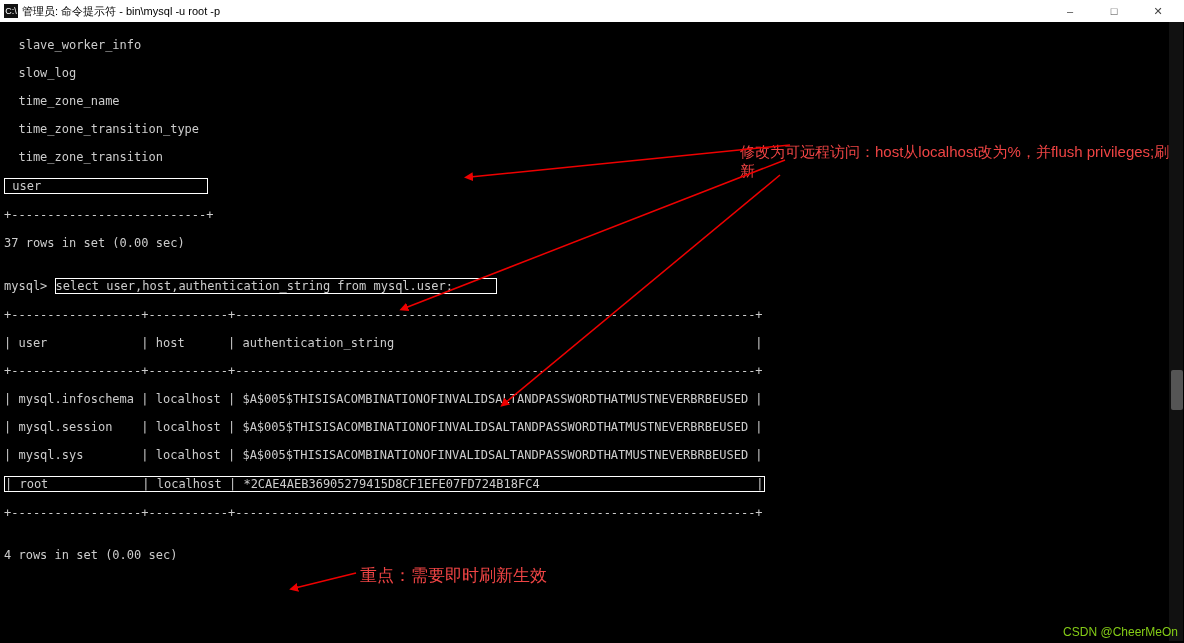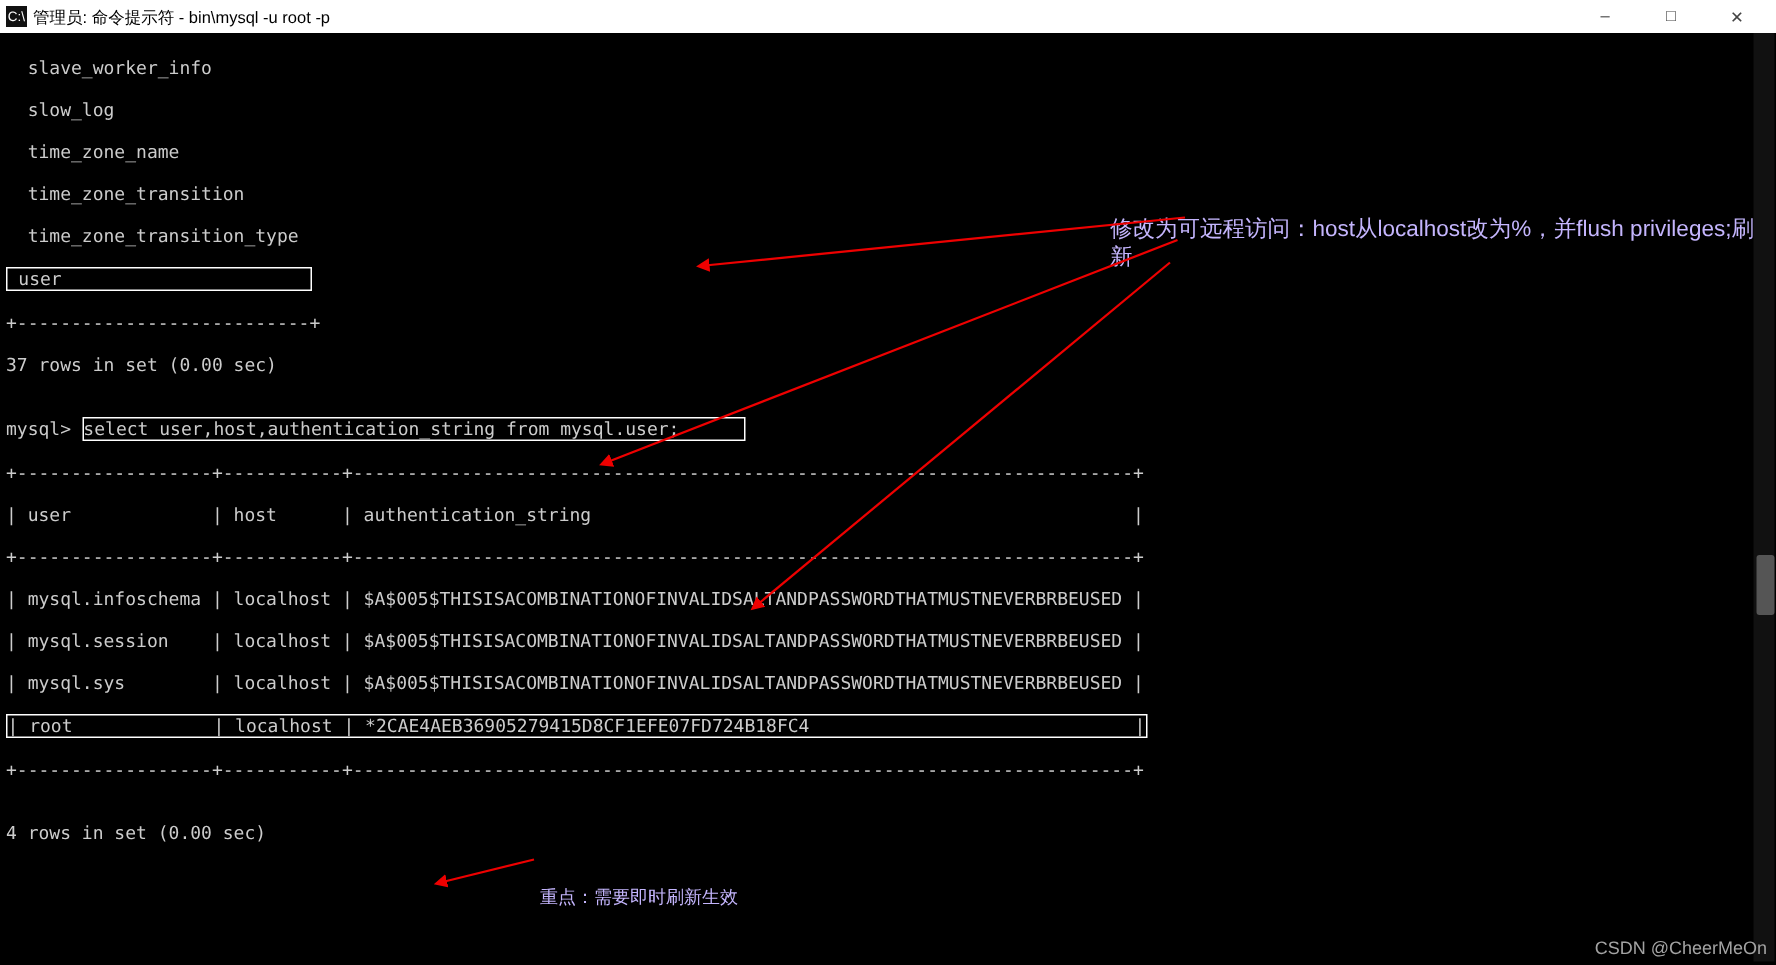--- a/index.html
+++ b/index.html
@@ -40,22 +40,22 @@
   display: flex; align-items: center; justify-content: center;
   color: #444;
 }
 .terminal {
   padding: 2px 4px;
   line-height: 14px;
   white-space: pre;
   position: relative;
 }
 .box-red { border: 1px solid #ffffff; display: inline-block; }
-.annot { position: absolute; color: #c4b5fd; font-family: "Microsoft YaHei", sans-serif; font-size: 15px; }
-.watermark { position: absolute; right: 6px; bottom: 4px; color: #a3a3a3; font-family: Arial, sans-serif; font-size: 12px; }
+.annot { position: absolute; color: #ef4444; font-family: "Microsoft YaHei", sans-serif; font-size: 15px; }
+.watermark { position: absolute; right: 6px; bottom: 4px; color: #84cc16; font-family: Arial, sans-serif; font-size: 12px; }
 svg.arrow { position: absolute; pointer-events: none; }
 .scrollbar { position:absolute; right:1px; top:22px; width:14px; height:619px; background:#111; }
 .scrollthumb { position:absolute; right:1px; top:370px; width:12px; height:40px; background:#555; border-radius:2px;}
 </style>
 </head>
 <body>
 
 <div class="titlebar">
   <span class="icon-box">C:\</span>
   <span>管理员: 命令提示符 - bin\mysql  -u root -p</span>
@@ -63,22 +63,22 @@
     <div class="btn">–</div>
     <div class="btn">□</div>
     <div class="btn">✕</div>
   </div>
 </div>
 
 <div class="terminal">
 <div>  slave_worker_info</div>
 <div>  slow_log</div>
 <div>  time_zone_name</div>
+<div>  time_zone_transition_type</div>
 <div>  time_zone_transition</div>
-<div>  time_zone_transition_type</div>
 <div><span class="box-red"> user                       </span></div>
 <div>+---------------------------+</div>
 <div>37 rows in set (0.00 sec)</div>
 <div></div>
 <div><span>mysql&gt; </span><span class="box-red">select user,host,authentication_string from mysql.user;      </span></div>
 <div>+------------------+-----------+------------------------------------------------------------------------+</div>
 <div>| user             | host      | authentication_string                                                  |</div>
 <div>+------------------+-----------+------------------------------------------------------------------------+</div>
 <div>| mysql.infoschema | localhost | $A$005$THISISACOMBINATIONOFINVALIDSALTANDPASSWORDTHATMUSTNEVERBRBEUSED |</div>
 <div>| mysql.session    | localhost | $A$005$THISISACOMBINATIONOFINVALIDSALTANDPASSWORDTHATMUSTNEVERBRBEUSED |</div>
@@ -112,21 +112,21 @@
 
 
 <div></div>
 
 
 <div></div>
 
 </div>
 
 <div class="annot" style="left:740px; top:143px;">修改为可远程访问：host从localhost改为%，并flush privileges;刷新</div>
-<div class="annot" style="left:360px; top:564px; font-size:12px;margin-top:26px;">重点：需要即时刷新生效</div>
+<div class="annot" style="left:360px; top:564px; font-size:17px;">重点：需要即时刷新生效</div>
 
 <svg class="arrow" style="left:0;top:0" width="1184" height="643">
   <defs>
     <marker id="ah" markerWidth="10" markerHeight="10" refX="2" refY="3" orient="auto">
       <path d="M0,0 L6,3 L0,6 Z" fill="#e00"></path>
     </marker>
   </defs>
   <line x1="790" y1="145" x2="470" y2="177" stroke="#e00" stroke-width="1.5" marker-end="url(#ah)"></line>
   <line x1="785" y1="160" x2="405" y2="308" stroke="#e00" stroke-width="1.5" marker-end="url(#ah)"></line>
   <line x1="780" y1="175" x2="505" y2="403" stroke="#e00" stroke-width="1.5" marker-end="url(#ah)"></line>

